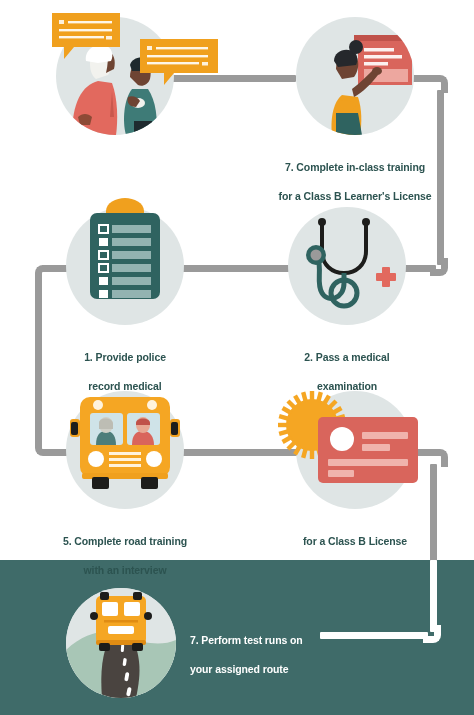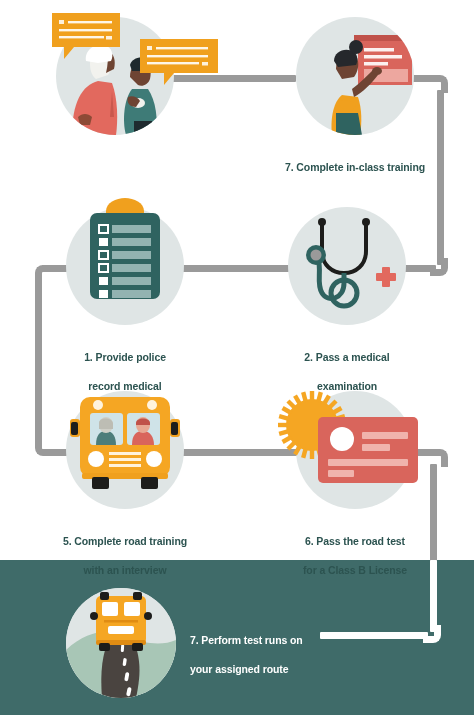--- a/index.html
+++ b/index.html
@@ -189,20 +189,21 @@
           <path d="M40 96 L40 118 L66 118 L62 96 Z" fill="#2f6360"></path>
 
           <path d="M56 72 C64 66 72 58 78 52 L82 58 C76 66 66 76 58 80 Z" fill="#6e4433"></path>
           <ellipse cx="81" cy="54" rx="5" ry="4" fill="#6e4433"></ellipse>
           <path d="M44 84 C50 82 58 84 60 88 L56 94 C48 94 42 90 44 84 Z" fill="#f0a01e"></path>
         </g>
       </svg>
     </div>
     <div class="caption" style="width:210px; margin-left:-46px; margin-top:11px;">
       <div>7. Complete in-class training</div>
+      <div>for a Class B Learner's License</div>
     </div>
   </div>
 
   <div class="step" style="left:66px; top:207px;">
     <div class="circle-wrap">
       <div class="circle-bg"></div>
       <svg class="art" viewBox="0 0 118 118" style="overflow:visible;">
         <path d="M40 4 C40 -4 50 -9 59 -9 C68 -9 78 -4 78 4 L78 12 L40 12 Z" fill="#f0a01e"></path>
         <rect x="24" y="6" width="70" height="86" rx="7" fill="#2f6360"></rect>
         <rect x="33" y="16" width="52" height="68" fill="#2f6360"></rect>
@@ -382,21 +383,20 @@
 
         <rect x="22" y="26" width="100" height="66" rx="5" fill="#d9655c"></rect>
         <circle cx="46" cy="48" r="12" fill="#ffffff"></circle>
         <rect x="66" y="41" width="46" height="7" rx="1" fill="#f0b3ac"></rect>
         <rect x="66" y="53" width="28" height="7" rx="1" fill="#f0b3ac"></rect>
         <rect x="32" y="68" width="80" height="7" rx="1" fill="#f0b3ac"></rect>
         <rect x="32" y="79" width="26" height="7" rx="1" fill="#f0b3ac"></rect>
       </svg>
     </div>
     <div class="caption" style="width:168px; margin-left:-25px; margin-top:11px;">
-      <div>6. Pass the road test</div>
       <div>for a Class B License</div>
     </div>
   </div>
 
   <div class="step" style="left:66px; top:588px;">
     <div class="circle-wrap" style="width:110px;height:110px;">
       <div class="circle-bg" style="width:110px;height:110px;background:#dfe5e5;"></div>
       <svg class="art" viewBox="0 0 110 110" style="width:110px;height:110px;">
         <defs>
             <clipPath id="c7">

